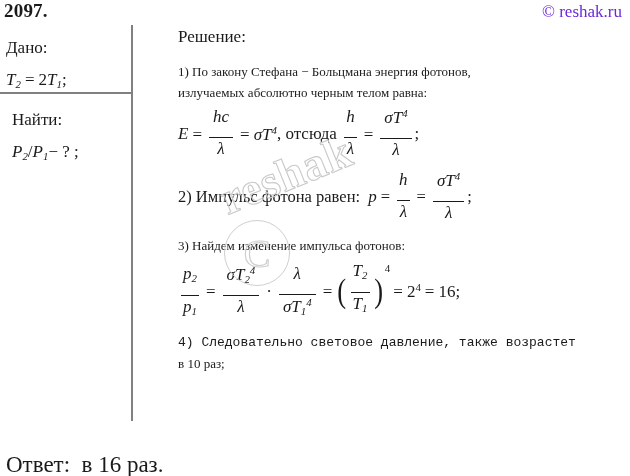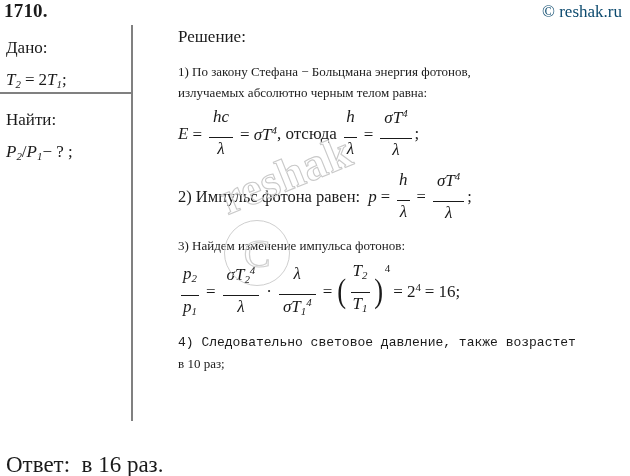--- a/index.html
+++ b/index.html
@@ -25,21 +25,21 @@
     font-weight: bold;
     font-size: 19px;
     letter-spacing: 0.2px;
   }
   .copyright {
     position: absolute;
     right: 8px;
     top: 2px;
     font-family: "Liberation Serif", "DejaVu Serif", serif;
     font-size: 17px;
-    color: #0c4a6e;
+    color: #6d28d9;
     white-space: nowrap;
   }
 
   
   .v-divider {
     position: absolute;
     left: 131px;
     top: 25px;
     width: 2px;
     height: 396px;
@@ -67,21 +67,21 @@
     margin-top: 11px;
   }
   .given-label { margin-bottom: 14px; }
   .given-expr {
     font-size: 17px;
     font-style: italic;
     white-space: nowrap;
   }
   .find-col {
     position: absolute;
-    left: 6px;
+    left: 12px;
     top: 100px;
     width: 122px;
   }
   .find-label { margin-bottom: 14px; }
   .find-expr {
     font-size: 17px;
     font-style: italic;
     white-space: nowrap;
   }
 
@@ -229,21 +229,21 @@
     transform: translate(-50%, -50%);
     font-family: "Liberation Serif", "DejaVu Serif", serif;
     font-size: 40px;
     color: transparent;
     -webkit-text-stroke: 1.2px #cfcfcf;
   }
 </style>
 </head>
 <body>
 
-<div class="problem-number">1710.</div>
+<div class="problem-number">2097.</div>
 
 <div class="copyright">© reshak.ru</div>
 
 <div class="v-divider"></div>
 <div class="h-divider"></div>
 
 <div class="given-col">
   <div class="given-label">Дано:</div>
   <div class="given-expr">
     <span class="math"><span>T</span><sub>2</sub></span><span class="op">=</span><span class="math"><span class="mathrm">2</span><span>T</span><sub>1</sub></span><span class="mathrm">;</span>

